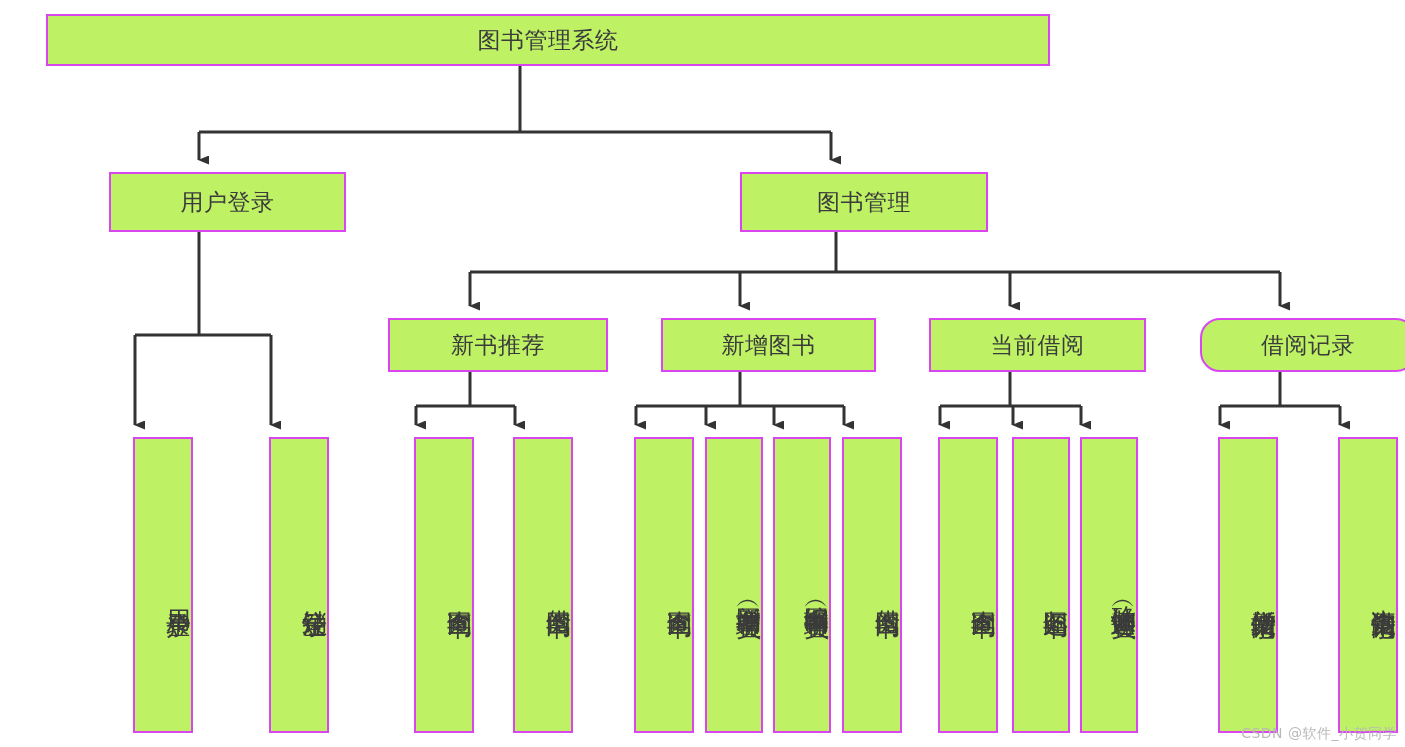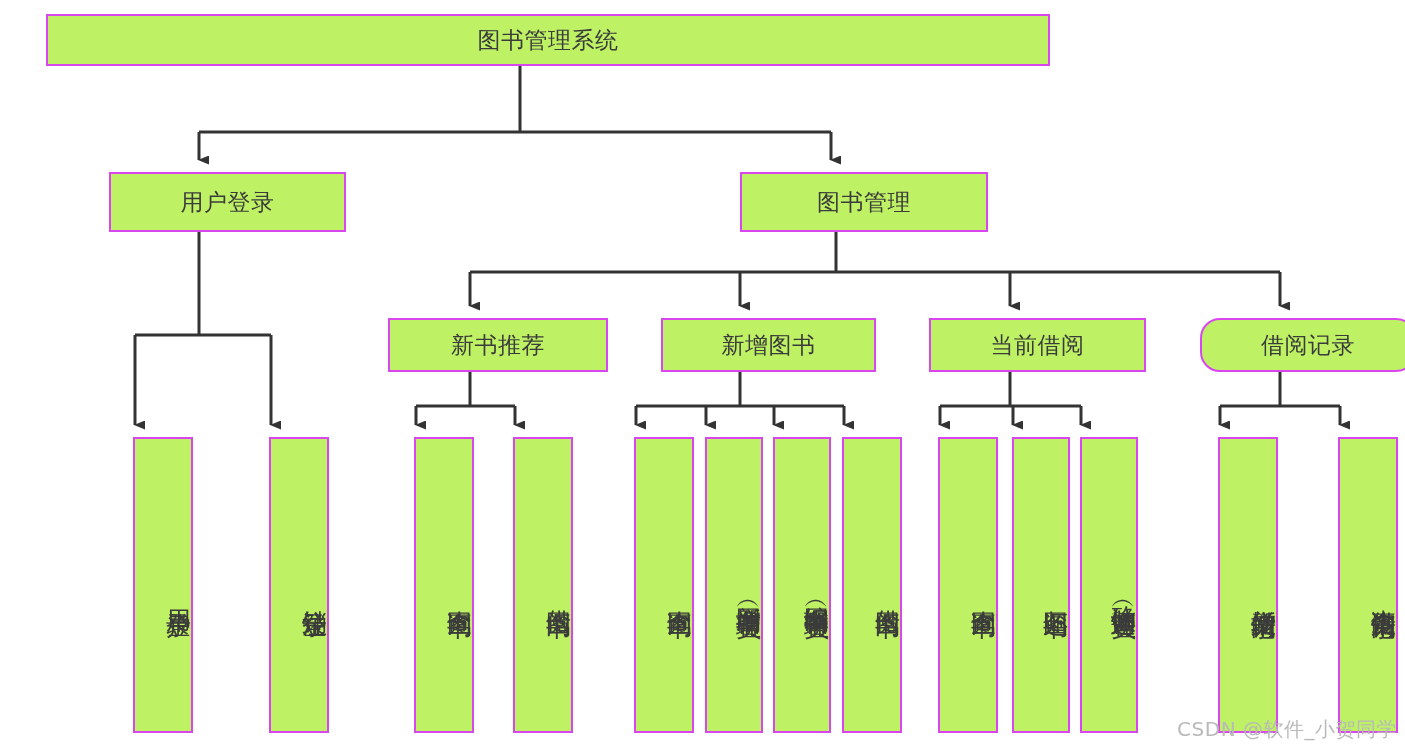--- a/index.html
+++ b/index.html
@@ -55,21 +55,21 @@
     font-size: 25px;
     line-height: 1.02;
     letter-spacing: 1.5px;
     color: #3b3b3b;
     white-space: nowrap;
   }
   #watermark {
     position: absolute;
     right: 8px;
     bottom: 4px;
-    font-size: 20px;
+    font-size: 14px;
     color: #b9b9b9;
     white-space: nowrap;
     letter-spacing: 0.5px;
   }
 </style>
 </head>
 <body>
 
 <div id="canvas">
 

